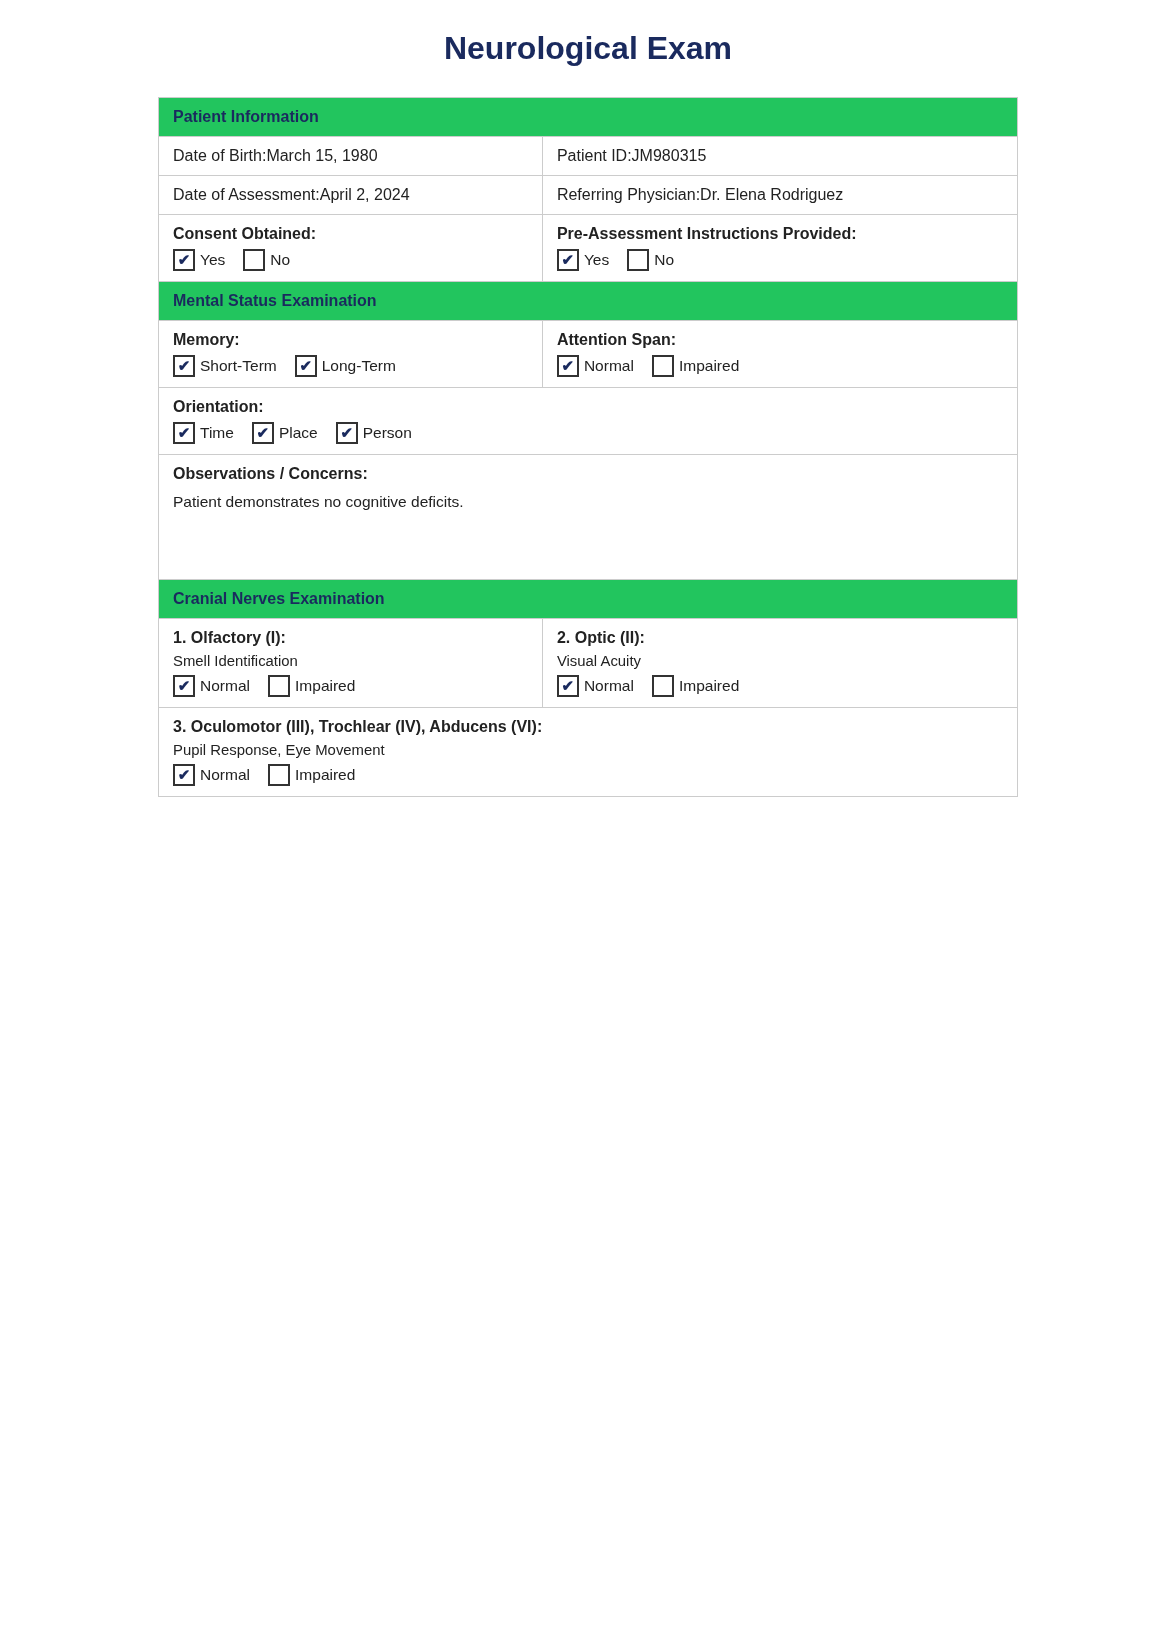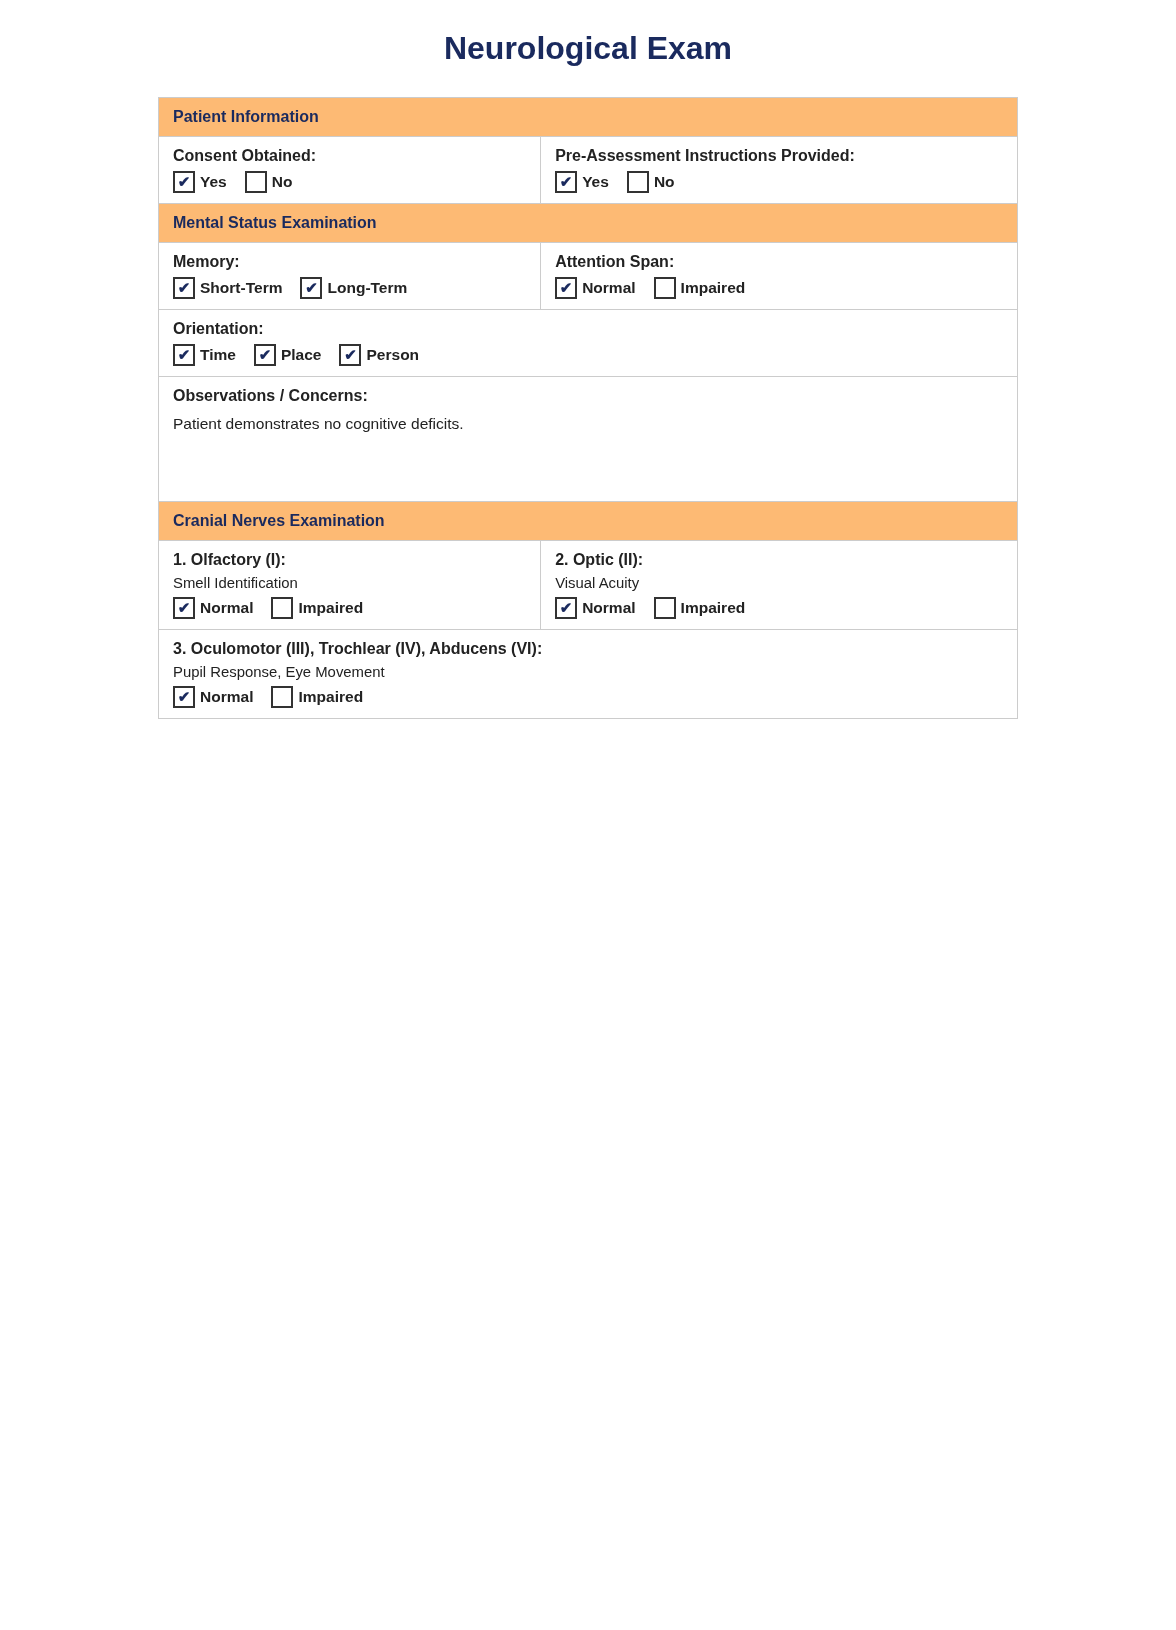--- a/index.html
+++ b/index.html
@@ -22,21 +22,21 @@
       width: 100%;
       border-collapse: collapse;
       border: 1px solid #ccc;
     }
     .form-table td, .form-table th {
       border: 1px solid #ccc;
       padding: 10px 14px;
       vertical-align: top;
     }
     .section-header {
-      background: #fdba74;
+      background: #22c55e;
       font-weight: bold;
       font-size: 1rem;
       color: #1a2a5e;
       padding: 10px 14px;
     }
     .row-label {
       font-weight: bold;
       margin-bottom: 6px;
       display: block;
     }
@@ -45,21 +45,20 @@
       align-items: center;
       gap: 18px;
       flex-wrap: wrap;
       margin-top: 6px;
     }
     .checkbox-item {
       display: flex;
       align-items: center;
       gap: 5px;
       font-size: 0.97rem;
-      font-weight: bold;
     }
     .checkbox-box {
       width: 22px;
       height: 22px;
       border: 2px solid #333;
       display: inline-flex;
       align-items: center;
       justify-content: center;
       flex-shrink: 0;
       background: #fff;
@@ -89,21 +88,37 @@
 <table class="form-table">
 
   <tbody>
       <tr>
     <td colspan="2" class="section-header">
       <span>Patient Information</span>
     </td>
   </tr>
 
 
-
+  <tr>
+    <td>
+      <span>Date of Birth:</span><span>March 15, 1980</span>
+    </td>
+    <td>
+      <span>Patient ID:</span><span>JM980315</span>
+    </td>
+  </tr>
+
+  <tr>
+    <td>
+      <span>Date of Assessment:</span><span>April 2, 2024</span>
+    </td>
+    <td>
+      <span>Referring Physician:</span><span>Dr. Elena Rodriguez</span>
+    </td>
+  </tr>
 
 
   <tr>
     <td>
       <span class="row-label">Consent Obtained:</span>
       <div class="checkbox-group">
         <div class="checkbox-item">
           <div class="checkbox-box checked"></div>
           <span>Yes</span>
         </div>

